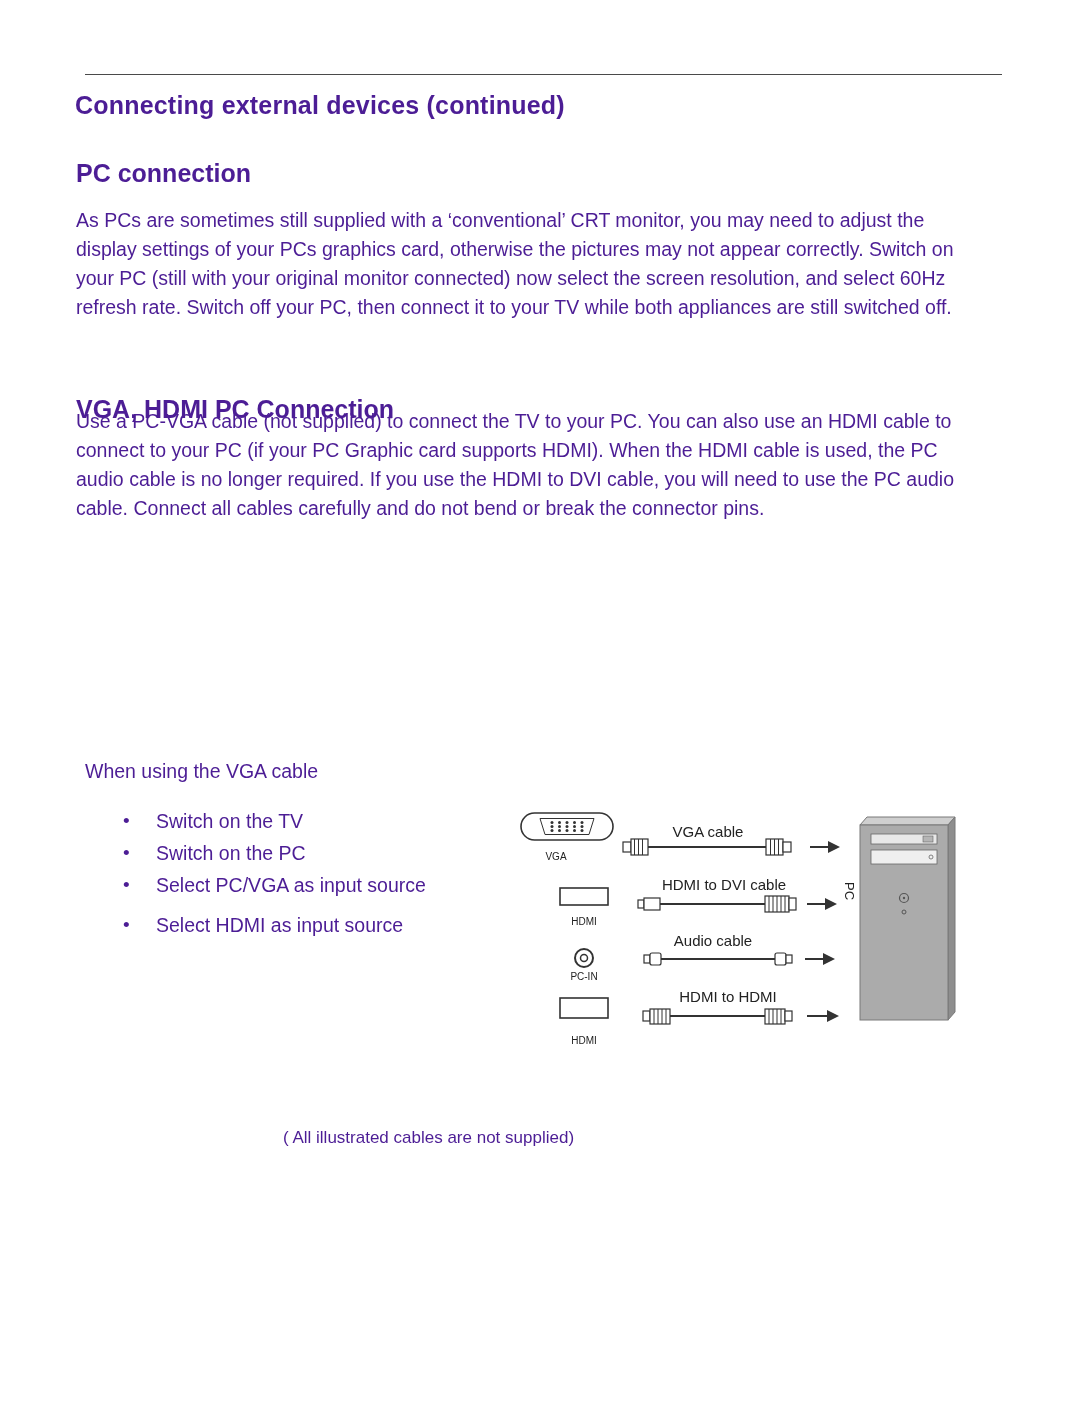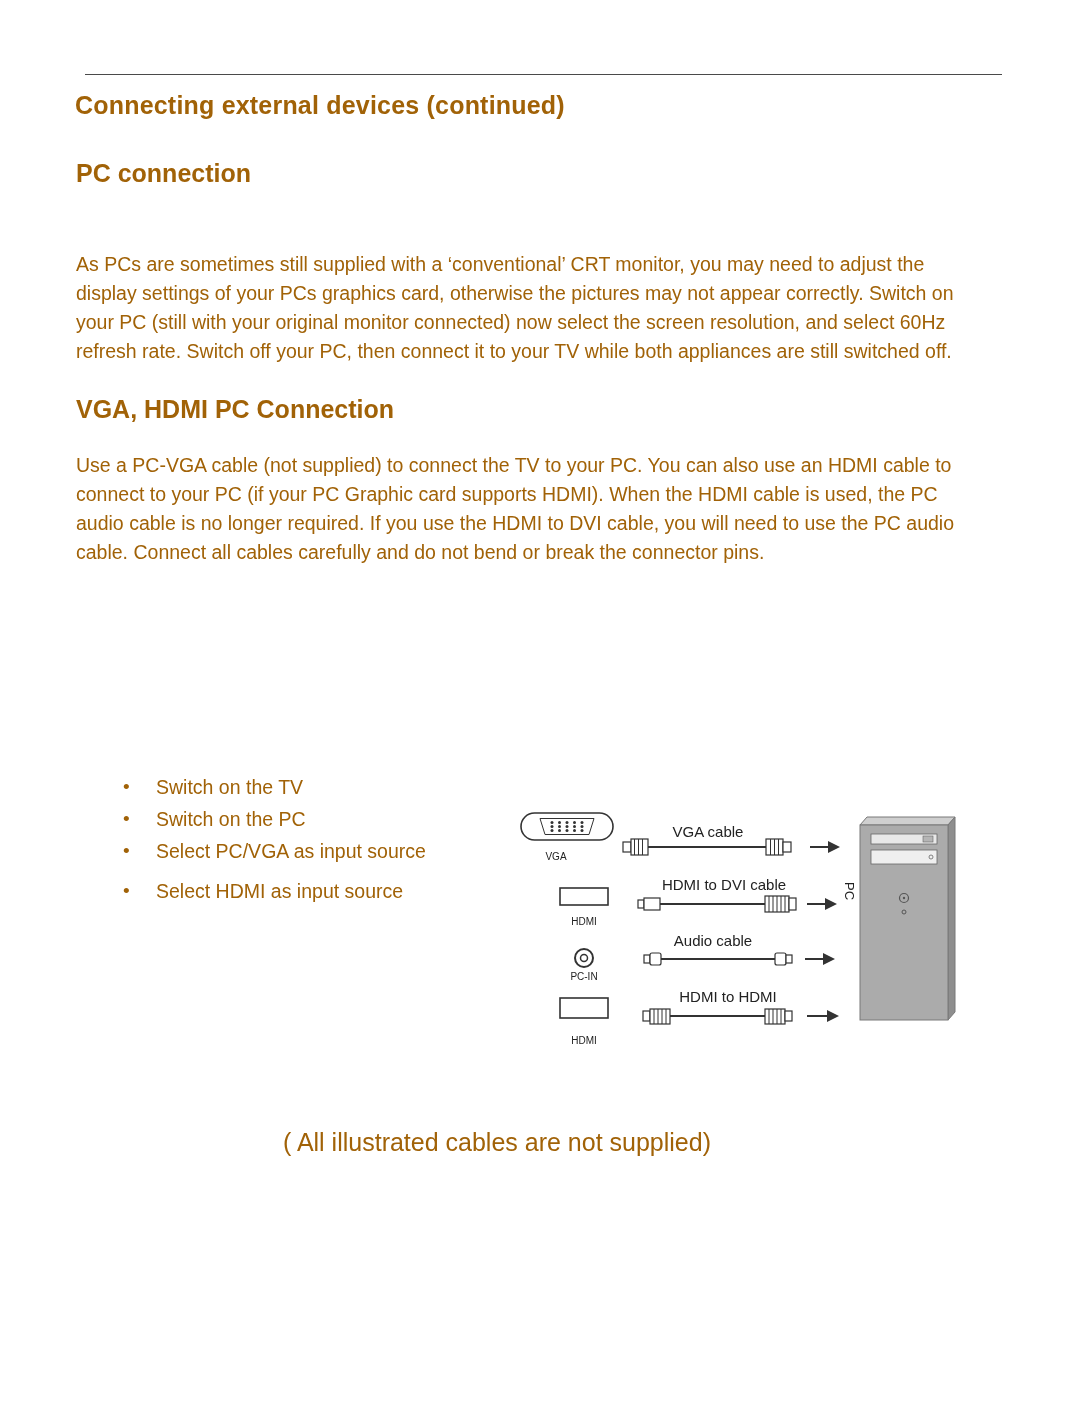--- a/index.html
+++ b/index.html
@@ -3,41 +3,41 @@
 <meta charset="utf-8">
 <style>
   * { margin:0; padding:0; box-sizing:border-box; }
   html, body { background:#ffffff; }
   .page {
     position:relative;
     width:1077px; height:1246px;
     margin:0 auto;
     background:#ffffff;
     font-family:"Liberation Sans", sans-serif;
-    color:#a16207;
+    color:#4c1d95;
     overflow:hidden;
   }
   .rule { position:absolute; left:85px; width:917px; height:1px; background:#4a4a4a; }
   .rule.top { top:74px; }
   .rule.bottom { top:1309px; }
 
   .doc-title {
     position:absolute; left:75px; top:91px;
     font-size:25px; font-weight:bold; letter-spacing:0.2px;
   }
   .section-heading {
     position:absolute; left:76px;
     font-size:25px; font-weight:bold;
   }
   .heading-pc  { top:159px; }
   .heading-vga { top:387px;margin-top:8px; }
 
   .body-para {
     position:absolute; left:76px; width:904px;
-    font-size:19.5px; line-height:29px;margin-top:44px;
+    font-size:19.5px; line-height:29px;
   }
   .para-pc  { top:206px; }
   .para-vga { top:407px; }
 
   .instructions {
     position:absolute; left:85px; top:760px; width:430px;
     font-size:19.5px;
   }
   .instr-heading { margin:0 0 27px 0; }
   .instr-list { list-style:none; margin:16px 0 17px 0; padding:0; }
@@ -49,21 +49,21 @@
   }
 
   .diagram { position:absolute; left:515px; top:798px; }
   .diagram text { font-family:"Liberation Sans", sans-serif; fill:#222222; }
   .cable-label { font-size:15px; }
   .port-label  { font-size:10px; }
   .pc-label    { font-size:13px; }
 
   .note {
     position:absolute; left:283px; top:1128px;
-    font-size:25px;
+    font-size:17px;
   }
   .page-number {
     position:absolute; left:0; top:1320px; width:100%;
     text-align:center; font-size:19px;
   }
 </style>
 </head>
 <body>
 
 <div class="page">
@@ -72,20 +72,21 @@
 
   <h1 class="doc-title">Connecting external devices (continued)</h1>
 
   <h2 class="section-heading heading-pc">PC connection</h2>
   <p class="body-para para-pc">As PCs are sometimes still supplied with a ‘conventional’ CRT monitor, you may need to adjust the display settings of your PCs graphics card, otherwise the pictures may not appear correctly. Switch on your PC (still with your original monitor connected) now select the screen resolution, and select 60Hz refresh rate. Switch off your PC, then connect it to your TV while both appliances are still switched off.</p>
 
   <h2 class="section-heading heading-vga">VGA, HDMI PC Connection</h2>
   <p class="body-para para-vga">Use a PC-VGA cable (not supplied) to connect the TV to your PC. You can also use an HDMI cable to connect to your PC (if your PC Graphic card supports HDMI). When the HDMI cable is used, the PC audio cable is no longer required. If you use the HDMI to DVI cable, you will need to use the PC audio cable. Connect all cables carefully and do not bend or break the connector pins.</p>
 
   <div class="instructions">
+    <p class="instr-heading">When using the VGA cable</p>
     <ul class="instr-list">
       <li>Switch on the TV</li>
       <li>Switch on the PC</li>
       <li>Select PC/VGA as input source</li>
     </ul>
     <ul class="instr-list">
       <li>Select HDMI as input source</li>
     </ul>
   </div>
 

